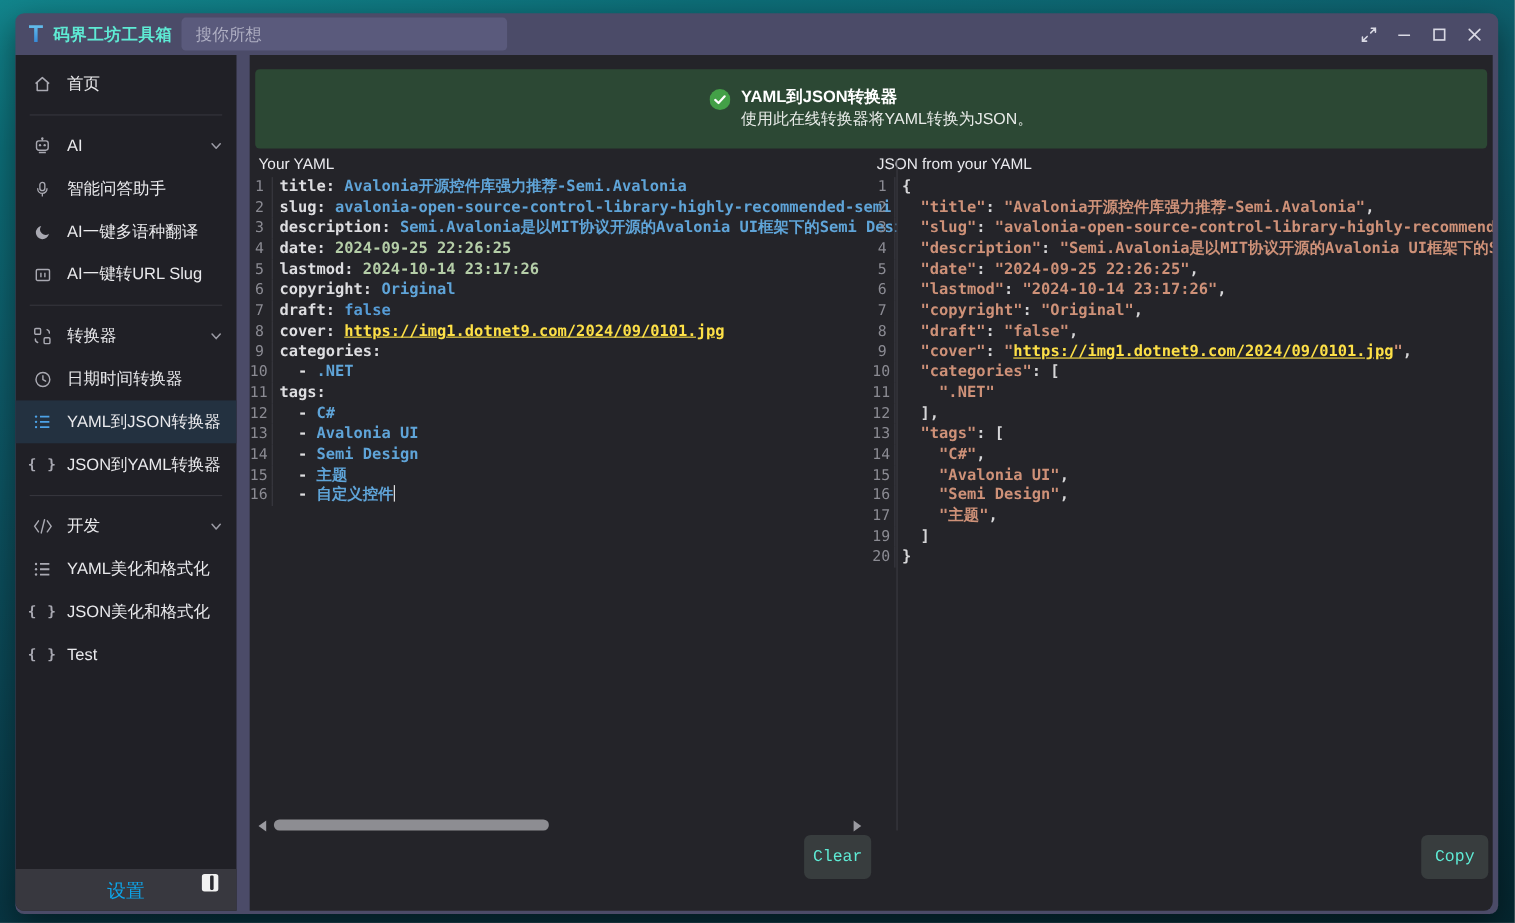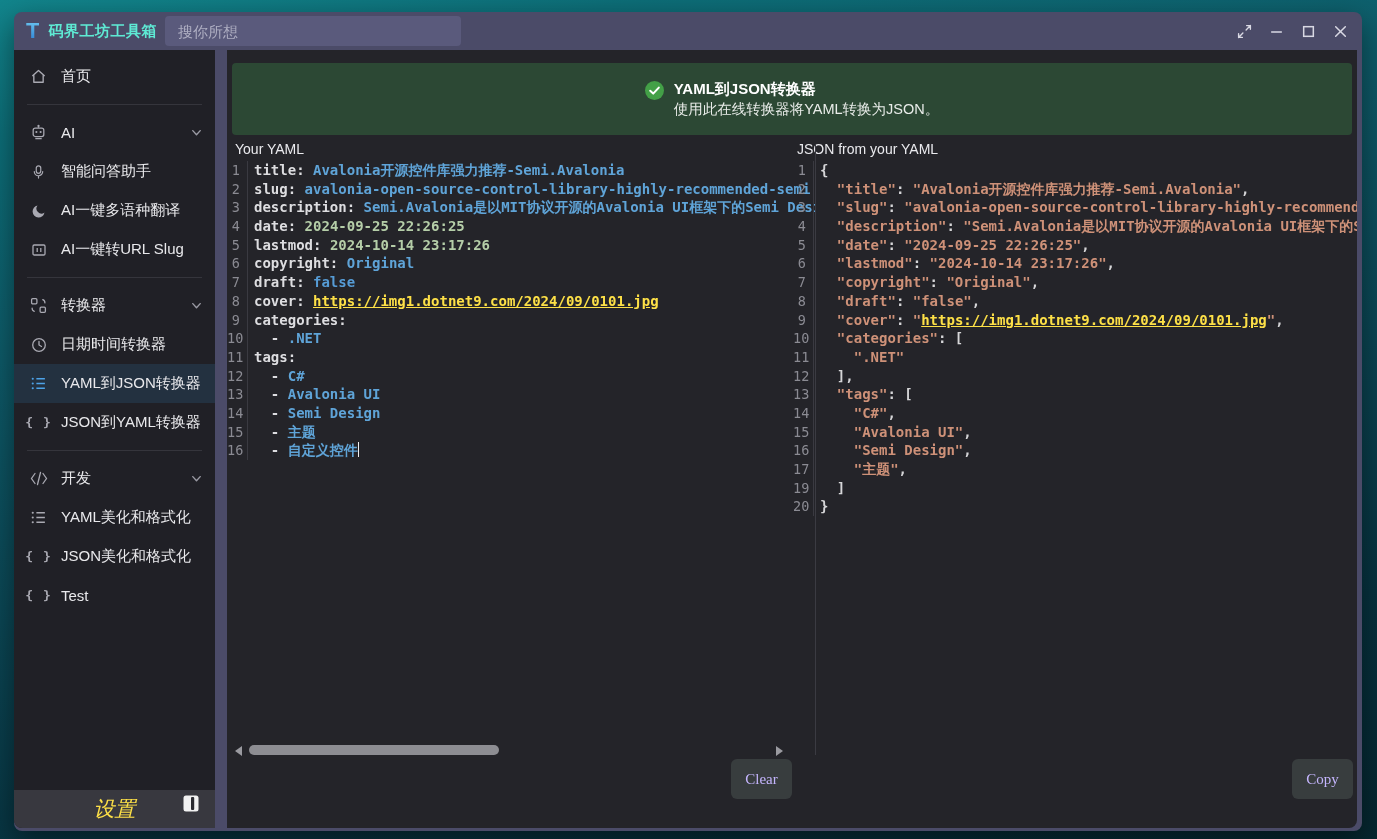--- a/index.html
+++ b/index.html
@@ -44,21 +44,21 @@
   .s-icon { width:19px; height:19px; flex:none; display:flex; align-items:center; justify-content:center;
             color:#a9a9b2; margin-right:13px; font-size:14px; }
   .side-item.selected .s-icon { color:#4da3e8; }
   .s-label { overflow:hidden; white-space:nowrap; }
   .chevron { margin-left:auto; color:#9a9aa4; display:flex; flex:none; }
   .side-divider { height:1px; background:#35353c; margin:8px 13px; }
   .brace-glyph { font-family:"DejaVu Sans Mono",monospace; font-size:13px; font-weight:bold; letter-spacing:1px; }
   .collapse-btn { position:absolute; right:16px; bottom:12px; cursor:pointer; }
   .side-footer { height:38px; background:#38383f; border-bottom-left-radius:8px;
                  display:flex; align-items:center; justify-content:center; flex:none; }
-  .settings-link { color:#fde047; font-size:21px; cursor:pointer;font-style:italic; }
+  .settings-link { color:#0ea5e9; font-size:17px; cursor:pointer; }
   
   .gap { width:12px; flex:none; }
   
   .main { flex:1; background:#242429; border-bottom-right-radius:8px; position:relative; overflow:hidden; }
   .banner { position:absolute; left:5px; right:5px; top:13px; height:72px; background:#2c4834;
             border-radius:4px; display:flex; align-items:center; justify-content:center; }
   .banner-inner { display:flex; align-items:flex-start; }
   .banner-icon { margin-top:2px; margin-right:10px; flex:none; }
   .banner-title { color:#ffffff; font-size:15px; font-weight:600; line-height:20px; }
   .banner-sub { color:#e9ece9; font-size:14.5px; line-height:21px; }
@@ -85,21 +85,21 @@
   .v-divider { position:absolute; left:588px; top:95px; bottom:73px; width:1px; background:#3b3b42; }
   
   .h-scroll { position:absolute; left:8px; top:694px; width:548px; height:13px; }
   .sb-arrow { position:absolute; top:2px; width:0; height:0; border-style:solid; cursor:pointer; }
   .sb-left { left:0; border-width:5px 7px 5px 0; border-color:transparent #9a9aa0 transparent transparent; }
   .sb-right { right:0; border-width:5px 0 5px 7px; border-color:transparent transparent transparent #9a9aa0; }
   .sb-thumb { position:absolute; left:14px; top:1px; width:250px; height:10px; border-radius:5px;
               background:#8d8d92; cursor:pointer; }
   
   .action-btn { position:absolute; top:709px; width:61px; height:40px; background:#383d3e; border:none;
-                border-radius:6px; color:#c4b5fd; font-size:15px; font-family:Liberation Serif, serif;
+                border-radius:6px; color:#5eead4; font-size:15px; font-family:Liberation Mono, monospace;
                 cursor:pointer; }
   .btn-clear { left:504px; }
   .btn-copy { left:1065px; }
 </style>
 </head>
 <body>
 
 <div class="window">
 
   <div class="titlebar">

